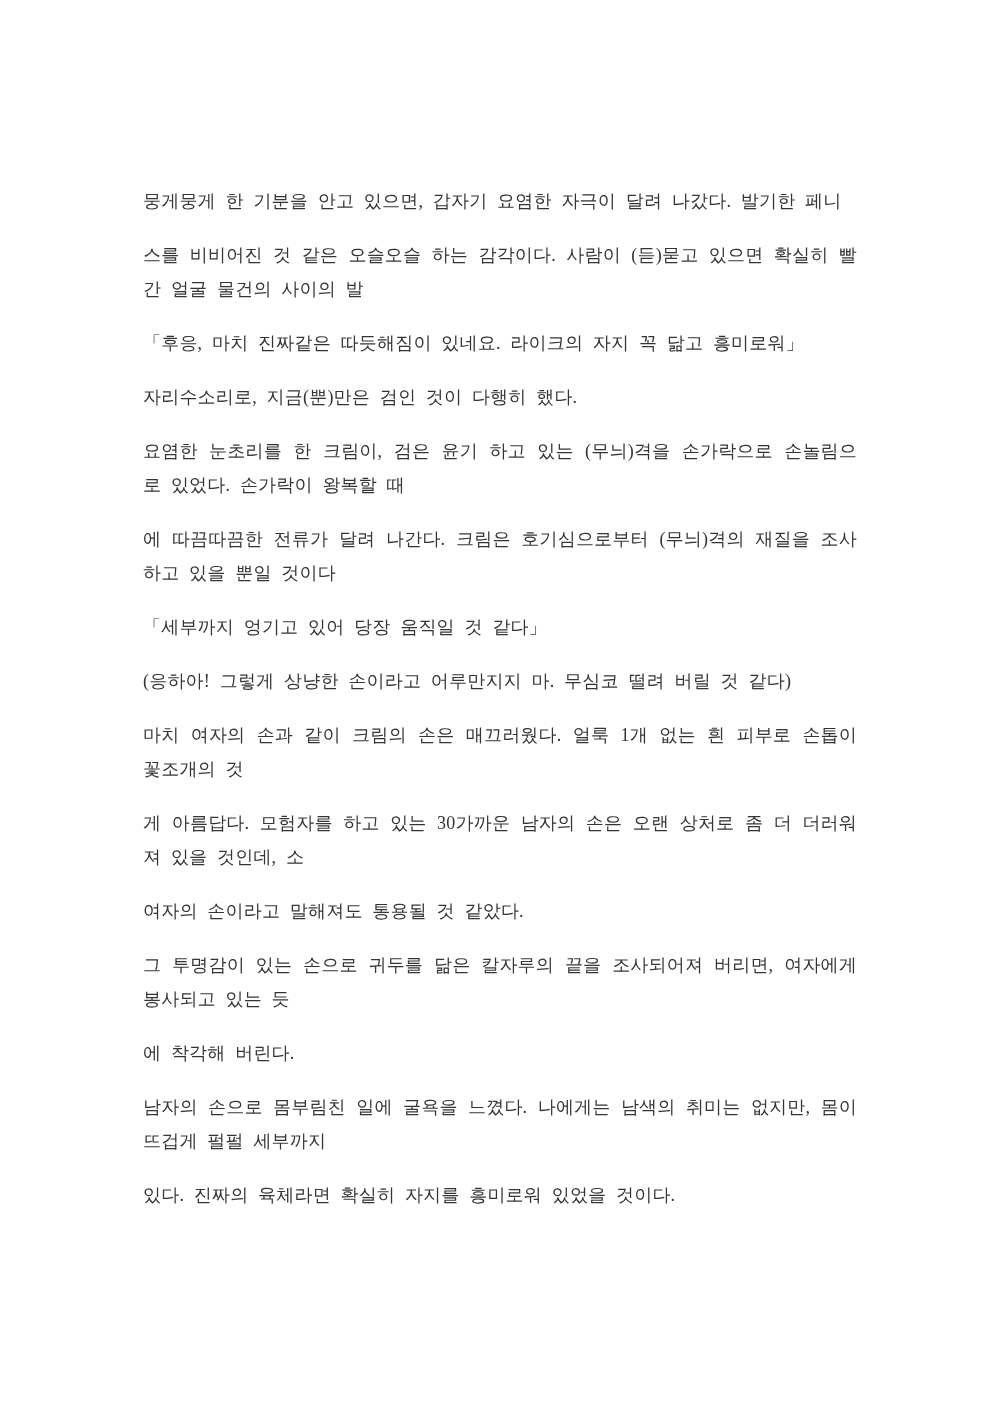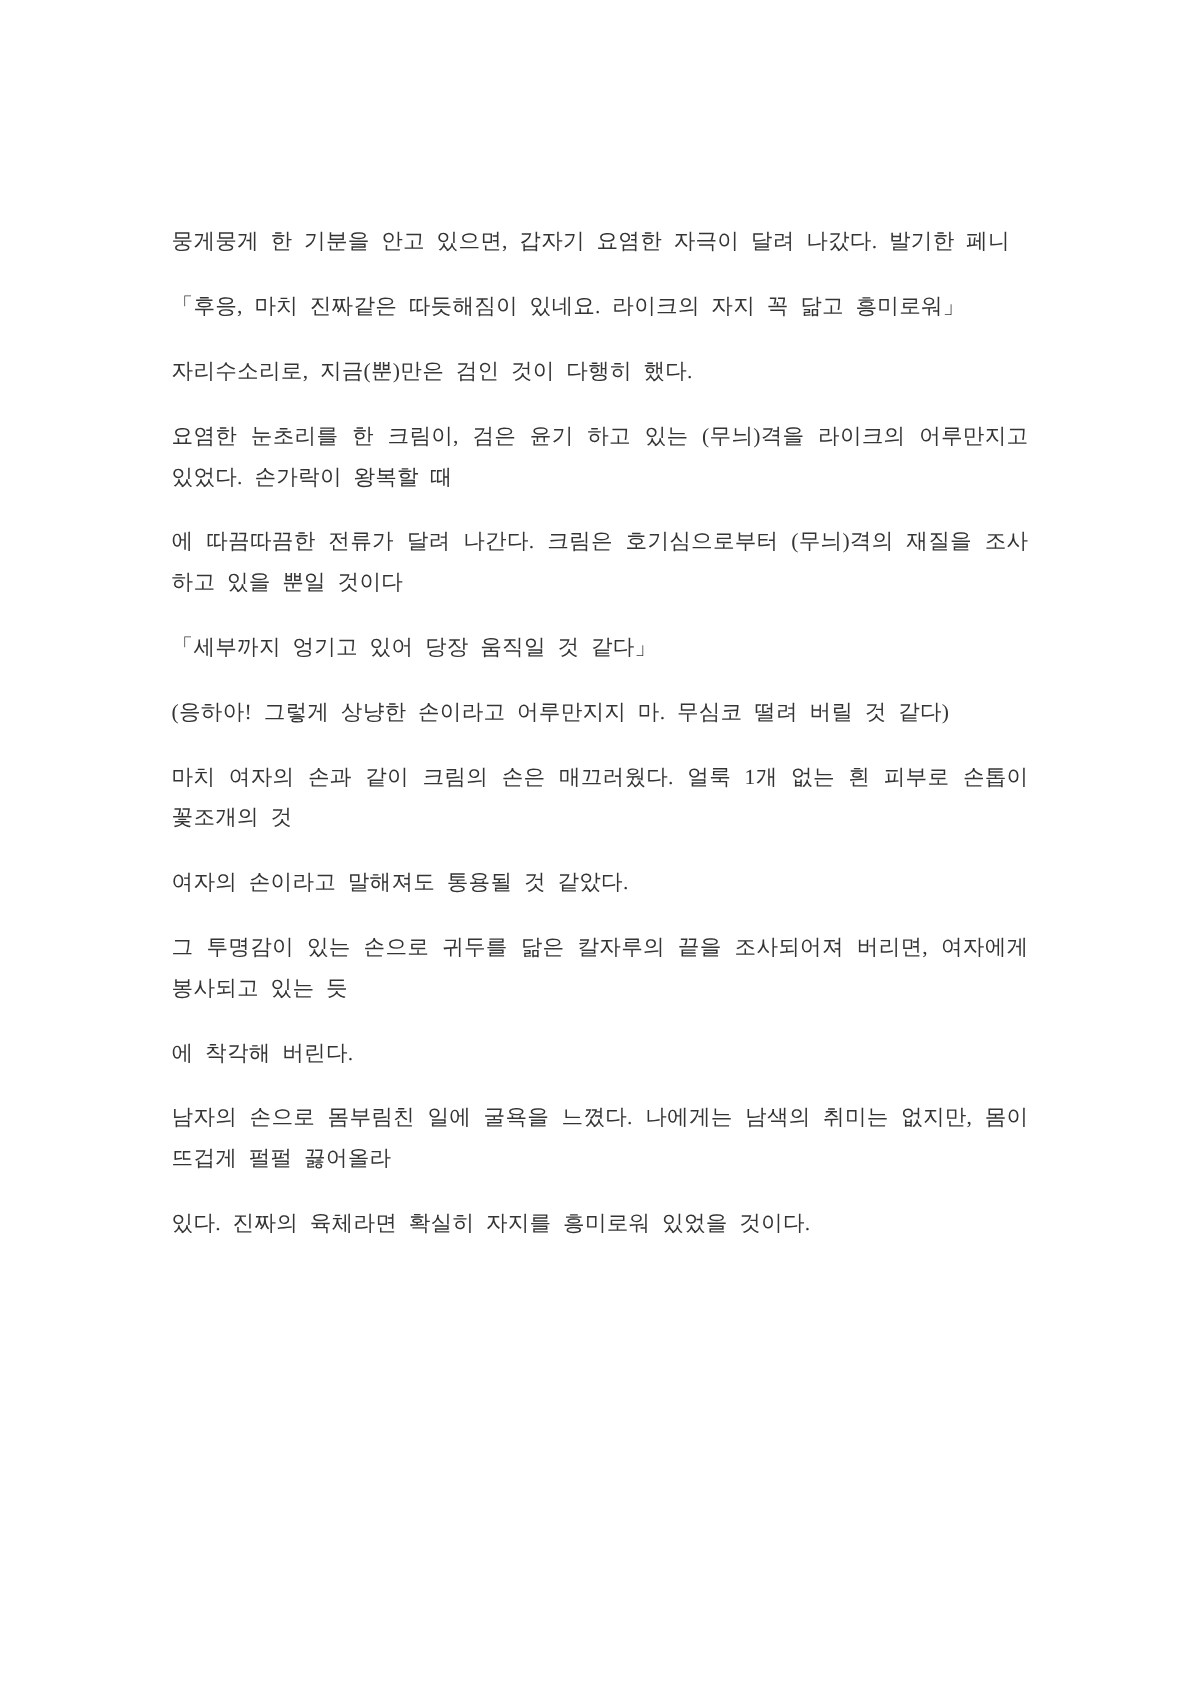--- a/index.html
+++ b/index.html
@@ -31,26 +31,28 @@
     word-break: normal;
     overflow-wrap: break-word;
   }
 </style>
 </head>
 <body>
 
 <main class="page">
   <div>
       <p>뭉게뭉게 한 기분을 안고 있으면, 갑자기 요염한 자극이 달려 나갔다. 발기한 페니</p>
+      <p>스를 비비어진 것 같은 오슬오슬 하는 감각이다. 사람이 (듣)묻고 있으면 확실히 빨간 얼굴 물건의 사이의 발</p>
       <p>「후응, 마치 진짜같은 따듯해짐이 있네요. 라이크의 자지 꼭 닮고 흥미로워」</p>
       <p>자리수소리로, 지금(뿐)만은 검인 것이 다행히 했다.</p>
-      <p>요염한 눈초리를 한 크림이, 검은 윤기 하고 있는 (무늬)격을 라이크의 어루만지고 있었다. 손가락이 왕복할 때</p>
+      <p>요염한 눈초리를 한 크림이, 검은 윤기 하고 있는 (무늬)격을 손가락으로 손놀림으로 있었다. 손가락이 왕복할 때</p>
       <p>에 따끔따끔한 전류가 달려 나간다. 크림은 호기심으로부터 (무늬)격의 재질을 조사하고 있을 뿐일 것이다</p>
       <p>「세부까지 엉기고 있어 당장 움직일 것 같다」</p>
       <p>(응하아! 그렇게 상냥한 손이라고 어루만지지 마. 무심코 떨려 버릴 것 같다)</p>
       <p>마치 여자의 손과 같이 크림의 손은 매끄러웠다. 얼룩 1개 없는 흰 피부로 손톱이 꽃조개의 것</p>
+      <p>게 아름답다. 모험자를 하고 있는 30가까운 남자의 손은 오랜 상처로 좀 더 더러워져 있을 것인데, 소</p>
       <p>여자의 손이라고 말해져도 통용될 것 같았다.</p>
       <p>그 투명감이 있는 손으로 귀두를 닮은 칼자루의 끝을 조사되어져 버리면, 여자에게 봉사되고 있는 듯</p>
       <p>에 착각해 버린다.</p>
-      <p>남자의 손으로 몸부림친 일에 굴욕을 느꼈다. 나에게는 남색의 취미는 없지만, 몸이 뜨겁게 펄펄 끓어올라</p>
+      <p>남자의 손으로 몸부림친 일에 굴욕을 느꼈다. 나에게는 남색의 취미는 없지만, 몸이 뜨겁게 펄펄 세부까지</p>
       <p>있다. 진짜의 육체라면 확실히 자지를 흥미로워 있었을 것이다.</p>
     </div>
 </main>
 
 </body></html>

